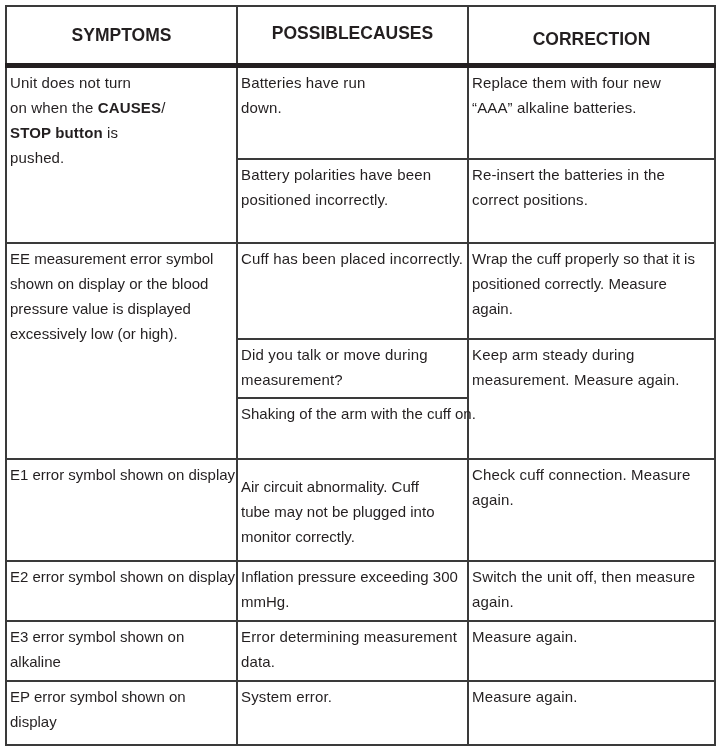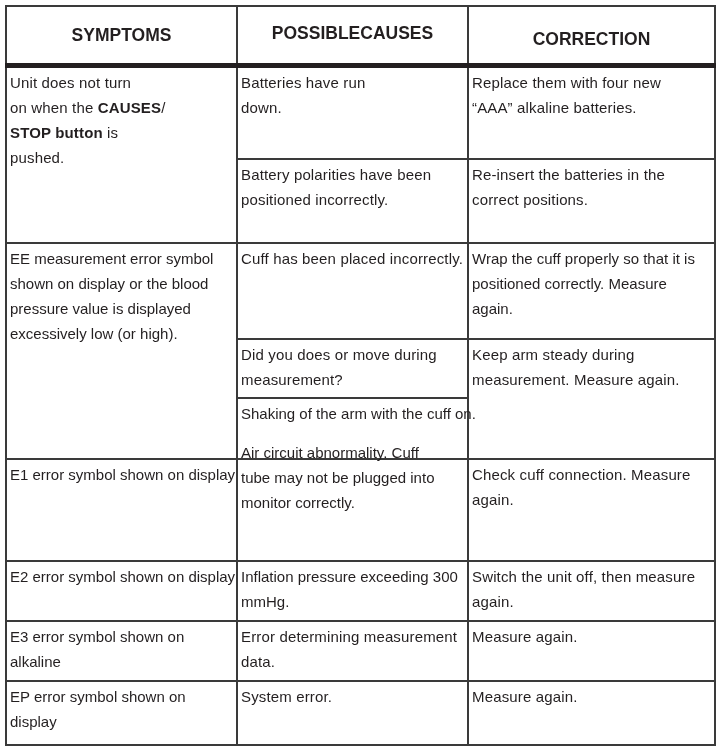--- a/index.html
+++ b/index.html
@@ -51,26 +51,26 @@
     <div>pushed.</div>
   </div>
   <div class="cell" style="left:233px;top:63px;width:160px">Batteries have run down.</div>
   <div class="cell" style="left:464px;top:63px;width:195px">Replace them with four new “AAA” alkaline batteries.</div>
   <div class="cell" style="left:233px;top:155px;width:229px">Battery polarities have been positioned incorrectly.</div>
   <div class="cell" style="left:464px;top:155px;width:245px">Re-insert the batteries in the correct positions.</div>
 
   <div class="cell" style="left:2px;top:239px;width:229px;letter-spacing:0">EE measurement error symbol shown on display or the blood pressure value is displayed excessively low (or high).</div>
   <div class="cell" style="left:233px;top:239px;width:229px">Cuff has been placed incorrectly.</div>
   <div class="cell" style="left:464px;top:239px;width:245px;letter-spacing:0">Wrap the cuff properly so that it is positioned correctly. Measure again.</div>
-  <div class="cell" style="left:233px;top:335px;width:229px">Did you does or move during measurement?</div>
+  <div class="cell" style="left:233px;top:335px;width:229px">Did you talk or move during measurement?</div>
   <div class="cell" style="left:464px;top:335px;width:245px">Keep arm steady during measurement. Measure again.</div>
   <div class="cell" style="left:233px;top:394px;width:274px;letter-spacing:0">Shaking of the arm with the cuff on.</div>
 
   <div class="cell" style="left:2px;top:455px;width:276px;letter-spacing:0">E1 error symbol shown on display</div>
-  <div class="cell" style="left:233px;top:433px;width:211px;letter-spacing:0">Air circuit abnormality. Cuff tube may not be plugged into monitor correctly.</div>
+  <div class="cell" style="left:233px;top:467px;width:211px;letter-spacing:0">Air circuit abnormality. Cuff tube may not be plugged into monitor correctly.</div>
   <div class="cell" style="left:464px;top:455px;width:230px">Check cuff connection. Measure again.</div>
 
   <div class="cell" style="left:2px;top:557px;width:245px;letter-spacing:0">E2 error symbol shown on display</div>
   <div class="cell" style="left:233px;top:557px;width:229px;letter-spacing:0">Inflation pressure exceeding 300 mmHg.</div>
   <div class="cell" style="left:464px;top:557px;width:245px">Switch the unit off, then measure again.</div>
 
   <div class="cell" style="left:2px;top:617px;width:229px;letter-spacing:0">E3 error symbol shown on alkaline</div>
   <div class="cell" style="left:233px;top:617px;width:229px">Error determining measurement data.</div>
   <div class="cell" style="left:464px;top:617px;width:245px">Measure again.</div>
 

